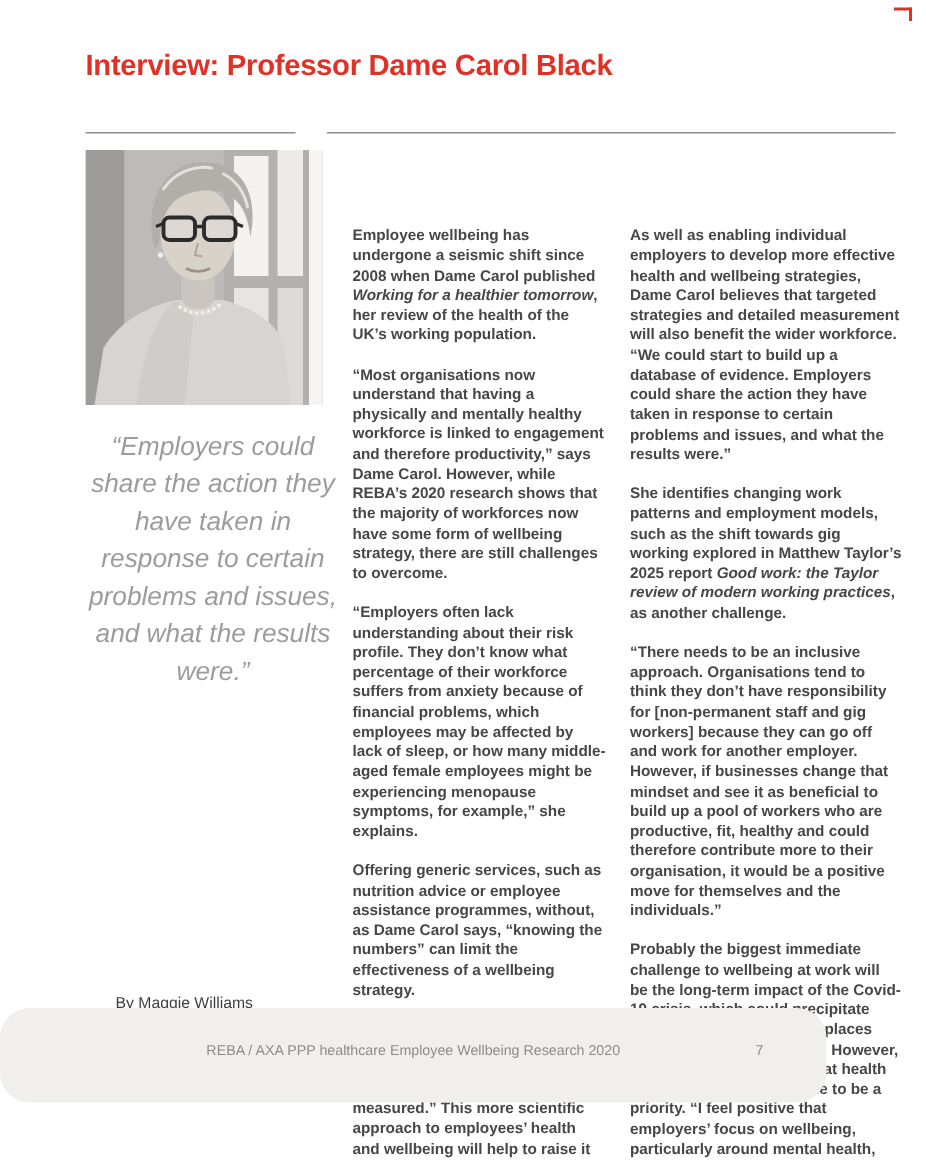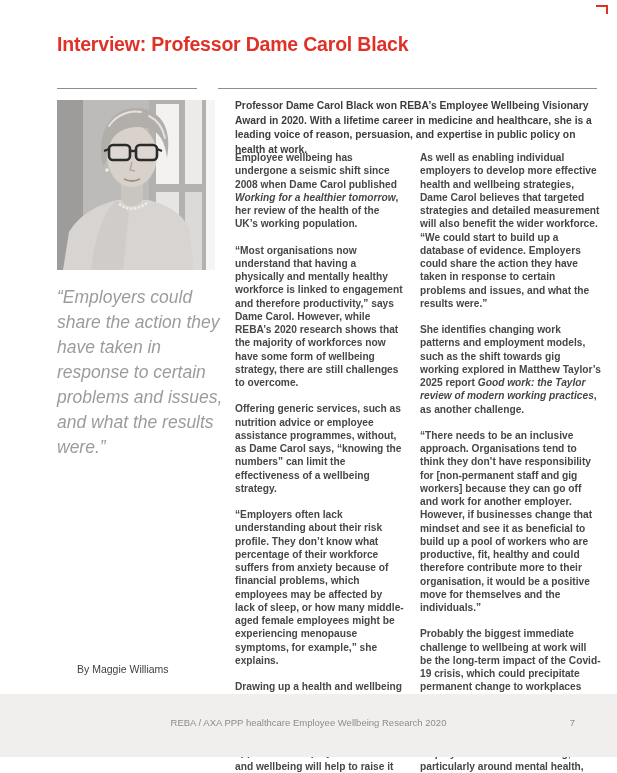--- a/index.html
+++ b/index.html
@@ -16,41 +16,42 @@
   .corner-mark .v { position:absolute; right:0; top:0; width:2px; height:9px; background:#e03127; }
   .rule { position:absolute; top:88px; height:1px; background:#8e8e8e; }
   .rule-left  { left:57px;  width:140px; }
   .rule-right { left:218px; width:379px; }
 
   .photo { position:absolute; left:57px; top:100px; width:158px; height:170px; }
   .photo svg { display:block; }
 
   .pull-quote {
     position:absolute; left:57px; top:285px; width:170px;
-    font-size:17.5px; font-style:italic; color:#9c9c9c; line-height:1.43;
+    font-size:17.5px; font-style:italic; color:#9c9c9c; line-height:1.43;text-align:center;
   }
   .byline { position:absolute; left:57px; top:663px; font-size:10.5px; color:#3f3f3f;padding-left:20px; }
 
   .intro {
     position:absolute; left:235px; top:99px; width:368px;
     font-size:10.3px; font-weight:700; line-height:1.42; color:#3d3d3d;
   }
   .columns {
     position:absolute; left:235px; top:151px; width:366px;
     display:flex; gap:16px;
   }
   .col { font-size:10.2px; line-height:1.3; color:#474747; }
   .col-1 { width:169px; }
   .col-2 { width:181px; }
   .col p { margin:0 0 13px 0;font-weight:bold; }
   .col em { font-style:italic; }
 
   .footer {
-    position:absolute; left:0; top:694px; width:617px; height:63px;
+    position:absolute; left:0; top:672px; width:551px; height:63px;
     background:#f1efee;
+    border-radius:20px;
   }
   .footer-text {
     position:absolute; left:0; top:23px; width:100%; text-align:center;
     font-size:9.5px; color:#8c8c8c;
   }
   .footer-page {
     position:absolute; right:42px; top:23px; font-size:9.5px; color:#8c8c8c;
   }
 </style>
 </head>
@@ -104,28 +105,27 @@
       <path d="M67,79 Q75,83 83,79" fill="none" stroke="#9d9088" stroke-width="1.8"></path>
 
       <circle cx="50" cy="70" r="1.8" fill="#f0eeec"></circle>
     </svg>
   </div>
 
   <div class="pull-quote">“Employers could share the action they have taken in response to certain problems and issues, and what the results were.”</div>
 
   <div class="byline">By Maggie Williams</div>
 
-  <div class="intro">Professor Dame Carol Black won REBA’s Employee Wellbeing Visionary Award in 2020. With a lifetime career in medicine and healthcare, she is a leading voice of reason, persuasion, and expertise in public policy on health at work.</div>
 
   <div class="columns">
     <div class="col col-1">
         <p><span>Employee wellbeing has undergone a seismic shift since 2008 when Dame Carol published </span><em>Working for a healthier tomorrow</em><span>, her review of the health of the UK’s working population.</span></p>
         <p><span>“Most organisations now understand that having a physically and mentally healthy workforce is linked to engagement and therefore productivity,” says Dame Carol. However, while REBA’s 2020 research shows that the majority of workforces now have some form of wellbeing strategy, there are still challenges to overcome.</span></p>
+        <p><span>“Employers often lack understanding about their risk profile. They don’t know what percentage of their workforce suffers from anxiety because of financial problems, which employees may be affected by lack of sleep, or how many middle-aged female employees might be experiencing menopause symptoms, for example,” she explains.</span></p>
         <p><span>Offering generic services, such as nutrition advice or employee assistance programmes, without, as Dame Carol says, “knowing the numbers” can limit the effectiveness of a wellbeing strategy.</span></p>
-        <p><span>“Employers often lack understanding about their risk profile. They don’t know what percentage of their workforce suffers from anxiety because of financial problems, which employees may be affected by lack of sleep, or how many middle-aged female employees might be experiencing menopause symptoms, for example,” she explains.</span></p>
         <p><span>Drawing up a health and wellbeing risk profile, she adds, “allows employers to put in targeted interventions that can then be measured.” This more scientific approach to employees’ health and wellbeing will help to raise it further up the corporate agenda. “Companies have a system for measuring financial capability, for example, but don’t apply the same rules to collecting baseline data around health and wellbeing.”</span></p>
       </div>
     <div class="col col-2">
         <p><span>As well as enabling individual employers to develop more effective health and wellbeing strategies, Dame Carol believes that targeted strategies and detailed measurement will also benefit the wider workforce. “We could start to build up a database of evidence. Employers could share the action they have taken in response to certain problems and issues, and what the results were.”</span></p>
         <p><span>She identifies changing work patterns and employment models, such as the shift towards gig working explored in Matthew Taylor’s 2025 report </span><em>Good work: the Taylor review of modern working practices</em><span>, as another challenge.</span></p>
         <p><span>“There needs to be an inclusive approach. Organisations tend to think they don’t have responsibility for [non-permanent staff and gig workers] because they can go off and work for another employer. However, if businesses change that mindset and see it as beneficial to build up a pool of workers who are productive, fit, healthy and could therefore contribute more to their organisation, it would be a positive move for themselves and the individuals.”</span></p>
         <p><span>Probably the biggest immediate challenge to wellbeing at work will be the long-term impact of the Covid-19 crisis, which could precipitate permanent change to workplaces and employment practices. However, Dame Carol is confident that health and wellbeing will continue to be a priority. “I feel positive that employers’ focus on wellbeing, particularly around mental health, won’t be lost. It also paves the way for more trusting and compassionate relationships, and even more positive working cultures.”</span></p>
       </div>
   </div>
 

